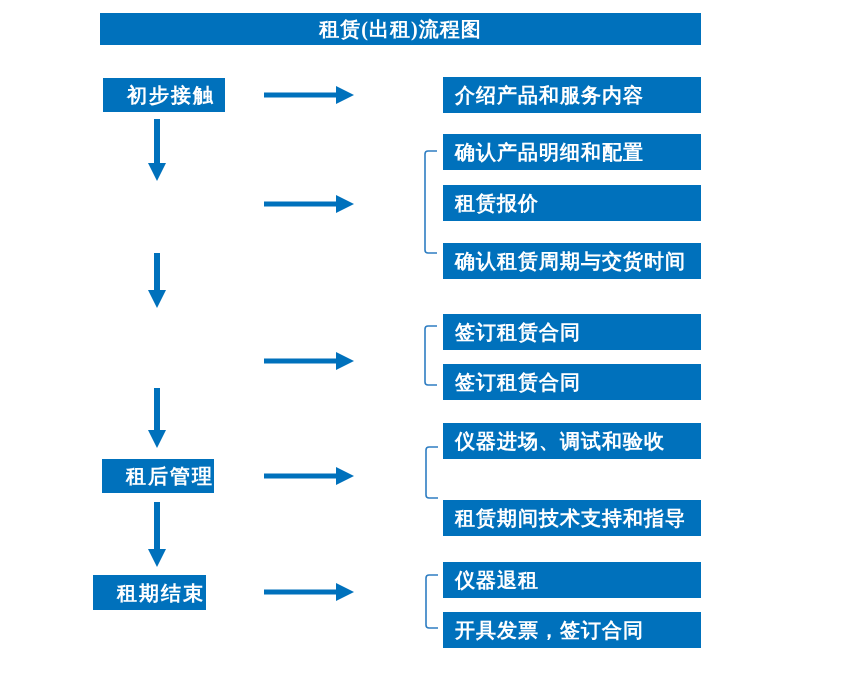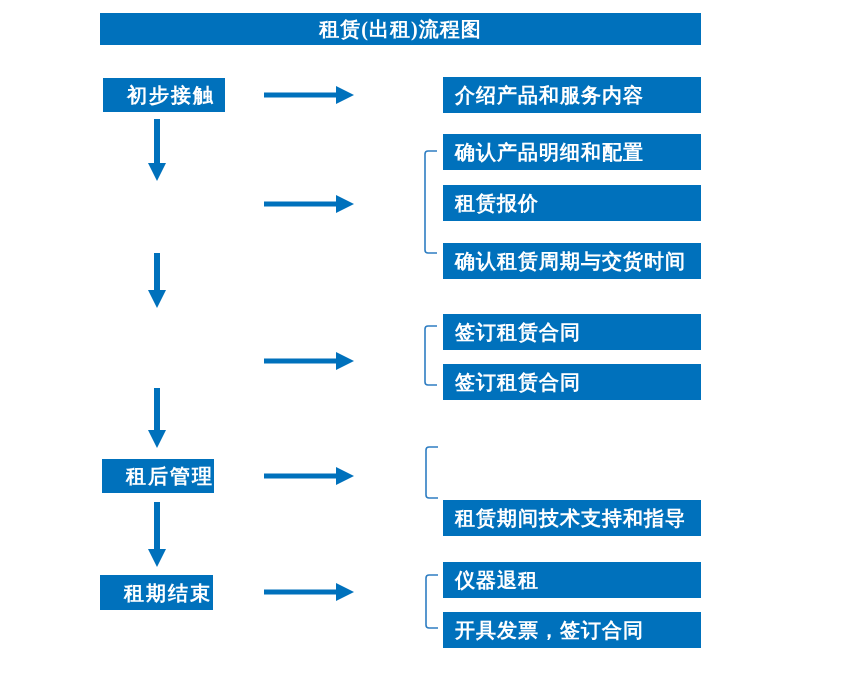--- a/index.html
+++ b/index.html
@@ -53,21 +53,21 @@
     width: 258px;
     height: 36px;
     padding-left: 12px;
     letter-spacing: 1px;
   }
   
   .stage-1 { left: 103px; top: 78px;  width: 122px; height: 34px; }
   .stage-2 { left: 103px; top: 187px; width: 122px; height: 34px; }
   .stage-3 { left: 103px; top: 343px; width: 110px; height: 35px; }
   .stage-4 { left: 102px; top: 459px; width: 112px; height: 34px; }
-  .stage-5 { left: 100px; top: 575px; width: 113px; height: 35px; text-align: center; }
+  .stage-5 { left: 93px; top: 575px; width: 113px; height: 35px; text-align: center; }
   
   .sub-1  { top: 77px;  }
   .sub-2  { top: 134px; }
   .sub-3  { top: 185px; }
   .sub-4  { top: 243px; }
   .sub-5  { top: 314px; }
   .sub-6  { top: 364px; }
   .sub-7  { top: 423px; }
   .sub-8  { top: 500px; }
   .sub-9  { top: 562px; }
@@ -113,17 +113,18 @@
   <div class="box stage stage-1">初步接触</div>
   <div class="box stage stage-4">租后管理</div>
   <div class="box stage stage-5">租期结束</div>
 
   <div class="box substep sub-1">介绍产品和服务内容</div>
   <div class="box substep sub-2">确认产品明细和配置</div>
   <div class="box substep sub-3">租赁报价</div>
   <div class="box substep sub-4">确认租赁周期与交货时间</div>
   <div class="box substep sub-5">签订租赁合同</div>
   <div class="box substep sub-6">签订租赁合同</div>
+  <div class="box substep sub-7">仪器进场、调试和验收</div>
   <div class="box substep sub-8">租赁期间技术支持和指导</div>
   <div class="box substep sub-9">仪器退租</div>
   <div class="box substep sub-10">开具发票，签订合同</div>
 
 </div>
 
 </body></html>

